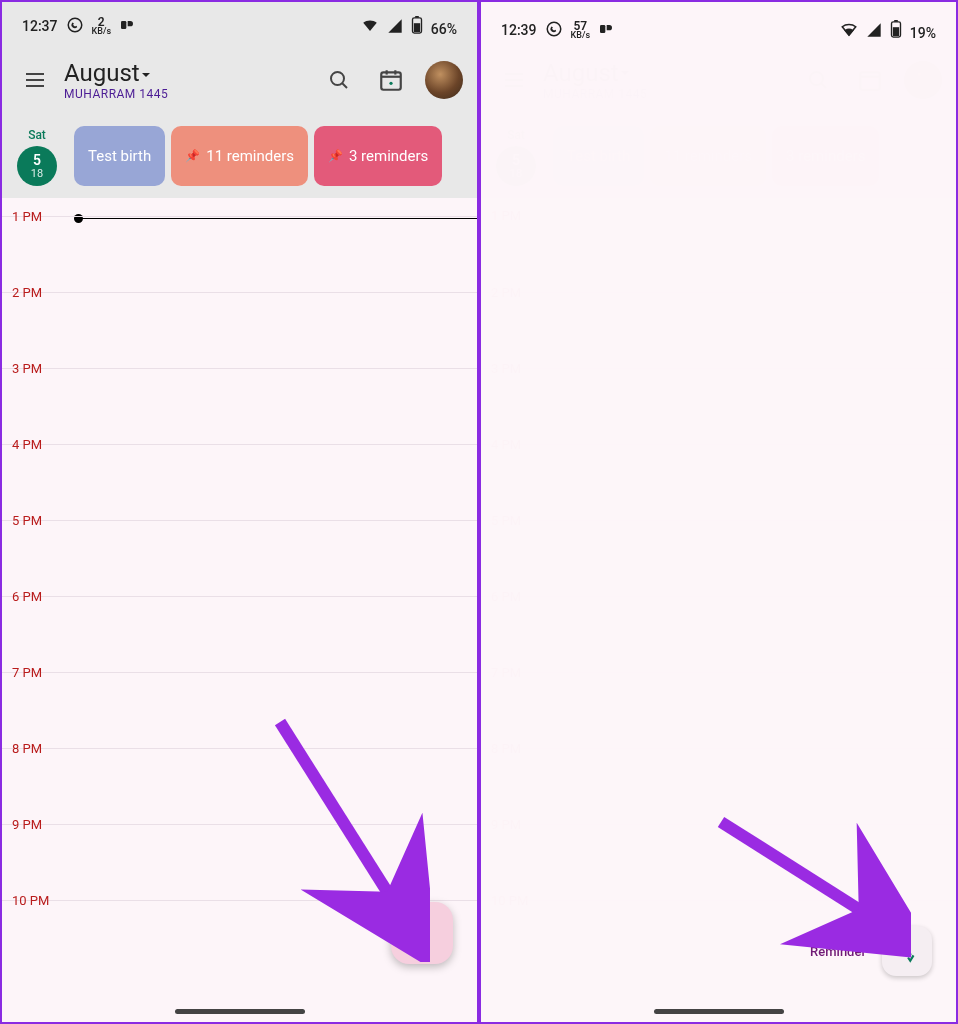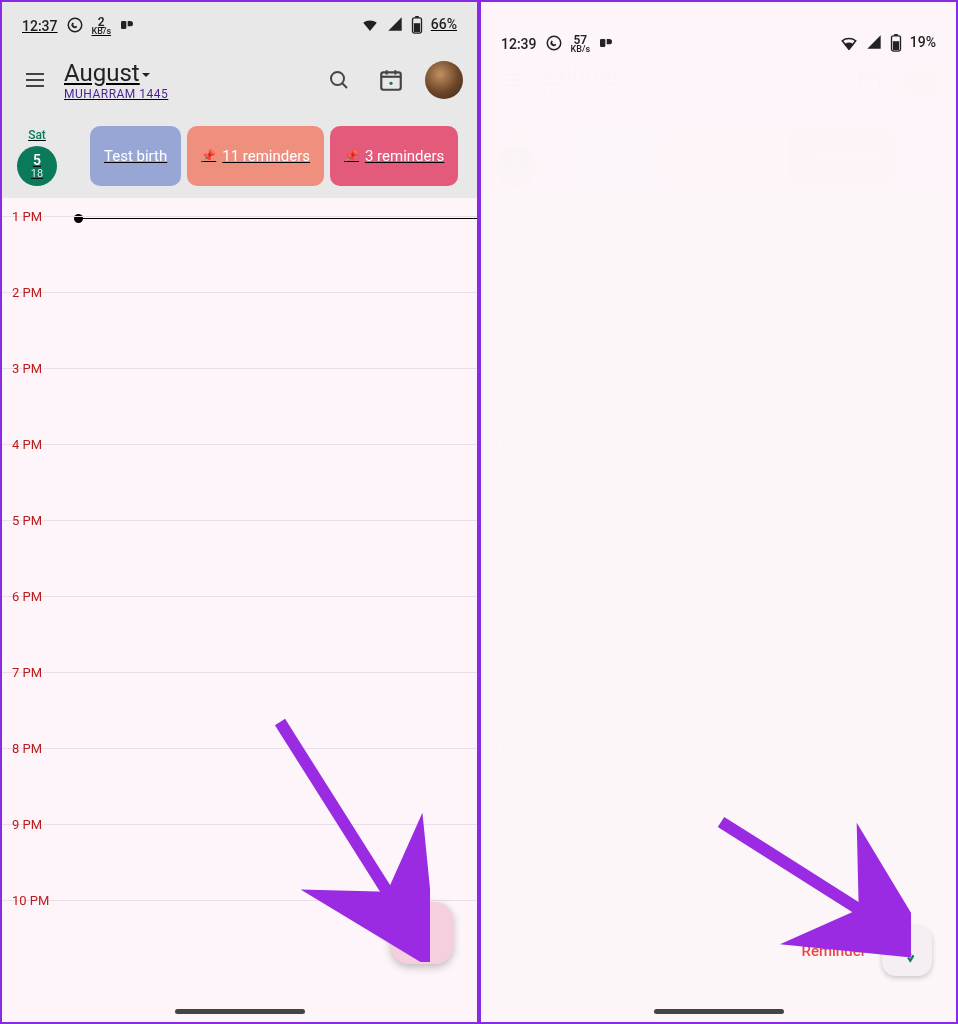--- a/index.html
+++ b/index.html
@@ -16,38 +16,37 @@
     height: 1024px;
     border: 2px solid #8a2be2;
     background: #fff;
   }
   .phone {
     width: 50%;
     height: 100%;
     position: relative;
     background: #fdf5f9;
     overflow: hidden;
-    text-decoration: underline;
   }
   .phone.left { border-right: 2px solid #8a2be2; }
   .phone.right { border-left: 2px solid #8a2be2; }
 
   
   .status-bar {
     height: 48px;
     display: flex;
     align-items: center;
     justify-content: space-between;
     padding: 0 20px;
     font-size: 14px;
     font-weight: 500;
     color: #222;
   }
   .status-left { display: flex; align-items: center; gap: 8px; }
-  .status-right { display: flex; align-items: flex-start; gap: 8px; }
+  .status-right { display: flex; align-items: flex-end; gap: 8px; }
   .kb { font-size: 9px; line-height: 0.9; display: inline-block; text-align:center; }
   .kb .n { font-size: 12px; font-weight:600; }
 
   
   .header-area {
     background: #e8e8e8;
     padding-bottom: 12px;
   }
   .phone.left .status-bar { background: #e8e8e8; }
 
@@ -76,21 +75,21 @@
   .avatar {
     width: 38px; height: 38px; border-radius: 50%;
     background: radial-gradient(circle at 40% 35%, #c09060 0%, #6b4428 55%, #3b2a1b 100%);
     margin: 0 10px 0 4px;
   }
 
   
   .day-row {
     display:flex;
     padding: 16px 10px 0 6px;
-    gap: 24px;
+    gap: 8px;
     justify-content: space-between;
   }
   .day-col { width: 58px; text-align:center; padding-top:2px;}
   .day-name { font-size: 12px; color:#0a7a5a; font-weight:500;}
   .day-num-badge {
     margin: 4px auto 0;
     width: 40px; height: 40px; border-radius: 50%;
     background: #0a7a5a; color:#fff;
     display:flex; flex-direction:column; align-items:center; justify-content:center;
     font-size: 14px; line-height:1.05;
@@ -170,21 +169,21 @@
     filter: grayscale(10%);
   }
   .fab-menu {
     position:absolute;
     right: 24px; bottom: 46px;
     display:flex; flex-direction:column; align-items:flex-end; gap:18px;
   }
   .fab-item {
     display:flex; align-items:center; gap:16px;
   }
-  .fab-label { font-size:15px; color:#ef4444; font-weight:500;}
+  .fab-label { font-size:13px; color:#701a75; font-weight:500;}
   .mini-fab {
     width:50px; height:50px; border-radius:14px;
     background:#f5eef2;
     box-shadow: 0 2px 5px rgba(0,0,0,0.2);
     display:flex; align-items:center; justify-content:center;
     color:#0a7a5a;
   }
   .big-fab {
     width:62px; height:62px; border-radius:18px;
     background:#0a7a5a; color:#fff;
@@ -439,21 +438,21 @@
             <span class="hour-label">9 PM</span>
           </div>
         <div class="hour-row">
             <span class="hour-label">10 PM</span>
           </div>
       </div>
     </div>
 
     <div class="scrim"></div>
 
-    <div class="status-bar" style="position:absolute; top:18px; left:0; right:0;">
+    <div class="status-bar" style="position:absolute; top:4px; left:0; right:0;">
       <div class="status-left">
         <span>12:39</span>
         <span>
           <svg width="18" height="18" viewBox="0 0 24 24" fill="none" stroke="#222" stroke-width="2">
               <circle cx="12" cy="12" r="9"></circle>
               <path d="M8 14c1 1.5 3 3 5 2l2-1-1-2-2 1c-1-0.5-2-1.5-2.5-2.5l1-2-2-1-1 2c-1 2 .5 4 .5 3.5z" fill="#222" stroke="none"></path>
             </svg>
         </span>
         <span class="kb">
           <span class="n">57</span><br><span>KB/s</span>

